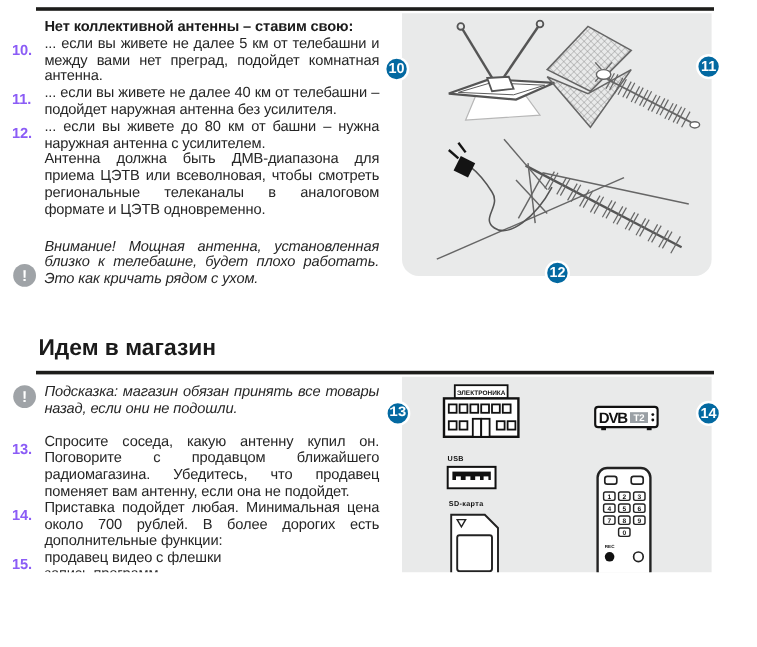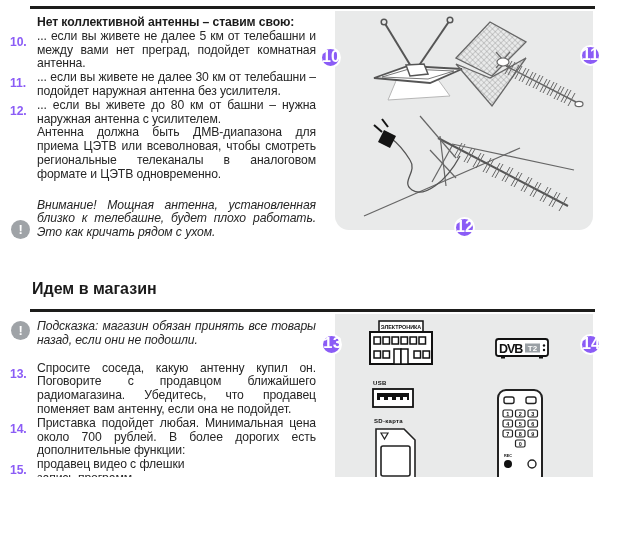--- a/index.html
+++ b/index.html
@@ -30,26 +30,26 @@
   #note-warning { margin-top:17px; }
   #note-hint { margin-bottom:14px; }
   .bang {
     position:absolute; left:1px; width:19px; height:19px; border-radius:50%;
     background:#9fa3a7; color:#fff; font-weight:bold; font-style:normal;
     font-size:13px; line-height:19px; text-align:center;
   }
   #note-warning .bang { bottom:1px; }
   #note-hint .bang { top:1px; }
 
-  .h2 { position:absolute; left:32px; top:280px; font-size:16px; font-weight:bold; color:#1b1b1b; }
+  .h2 { position:absolute; left:32px; top:280px; font-size:19px; font-weight:bold; color:#1b1b1b; }
 
   .badge {
     position:absolute; width:21px; height:21px; border-radius:50%;
-    background:#8b5cf6; border:2.5px solid #fff; color:#fff; font-weight:bold;
-    font-size:16px; line-height:16px; text-align:center; z-index:6;
+    background:#0369a1; border:2.5px solid #fff; color:#fff; font-weight:bold;
+    font-size:12px; line-height:16px; text-align:center; z-index:6;
   }
   #badge-10 { left:320px; top:47px; }
   #badge-11 { left:580px; top:45px; }
   #badge-12 { left:454px; top:217px; }
   #badge-13 { left:321px; top:334px;font-family:Liberation Mono, monospace; }
   #badge-14 { left:580px; top:334px; }
   #badge-15 { left:372px; top:497px;margin-left:16px; }
   #badge-16 { left:495px; top:497px; }
 
   .fig { position:absolute; z-index:2; }
@@ -70,21 +70,21 @@
   <div class="panel" id="panel-shop"></div>
 
   <div class="col" id="col-top">
     <p class="lead">Нет коллективной антенны – ставим свою:</p>
     <p class="li">
       <span class="num">10.</span>
       <span>... если вы живете не далее 5 км от телебашни и между вами нет преград, подойдет комнатная антенна.</span>
     </p>
     <p class="li">
       <span class="num">11.</span>
-      <span>... если вы живете не далее 30 км от телебашни – подойдет наружная антенна без усилителя.</span>
+      <span>... если вы живете не далее 40 км от телебашни – подойдет наружная антенна без усилителя.</span>
     </p>
     <p class="li">
       <span class="num">12.</span>
       <span>... если вы живете до 80 км от башни – нужна наружная антенна с усилителем.</span>
     </p>
     <p class="cont">Антенна должна быть ДМВ-диапазона для приема ЦЭТВ или всеволновая, чтобы смотреть региональные телеканалы в аналоговом формате и ЦЭТВ одновременно.</p>
     <p class="note" id="note-warning">
       <span class="bang">!</span>
       <span>Внимание! Мощная антенна, установленная близко к телебашне, будет плохо работать. Это как кричать рядом с ухом.</span>
     </p>

